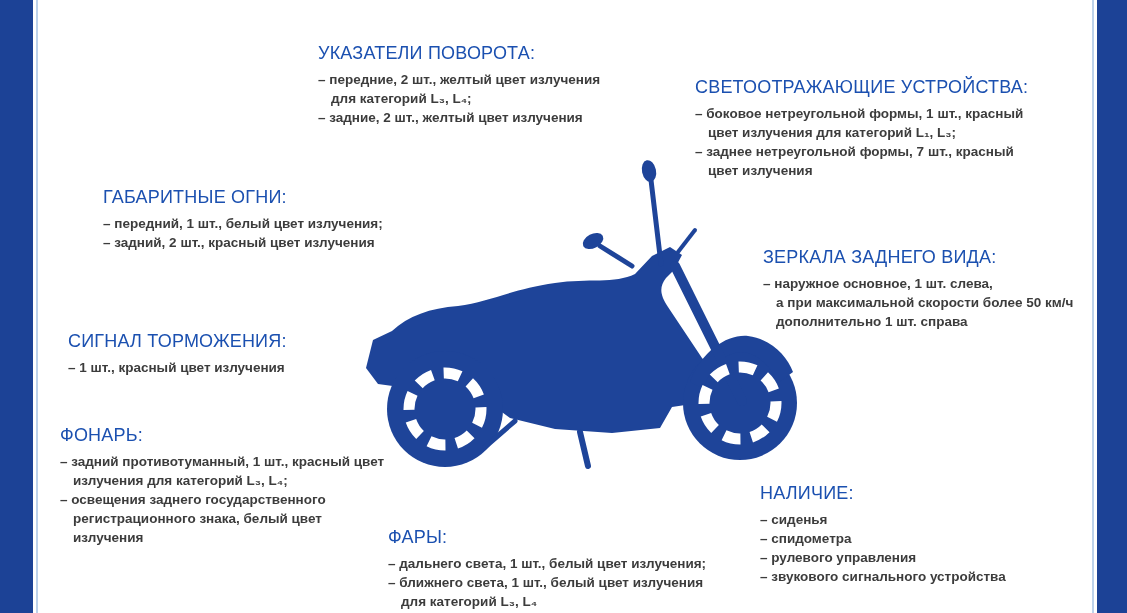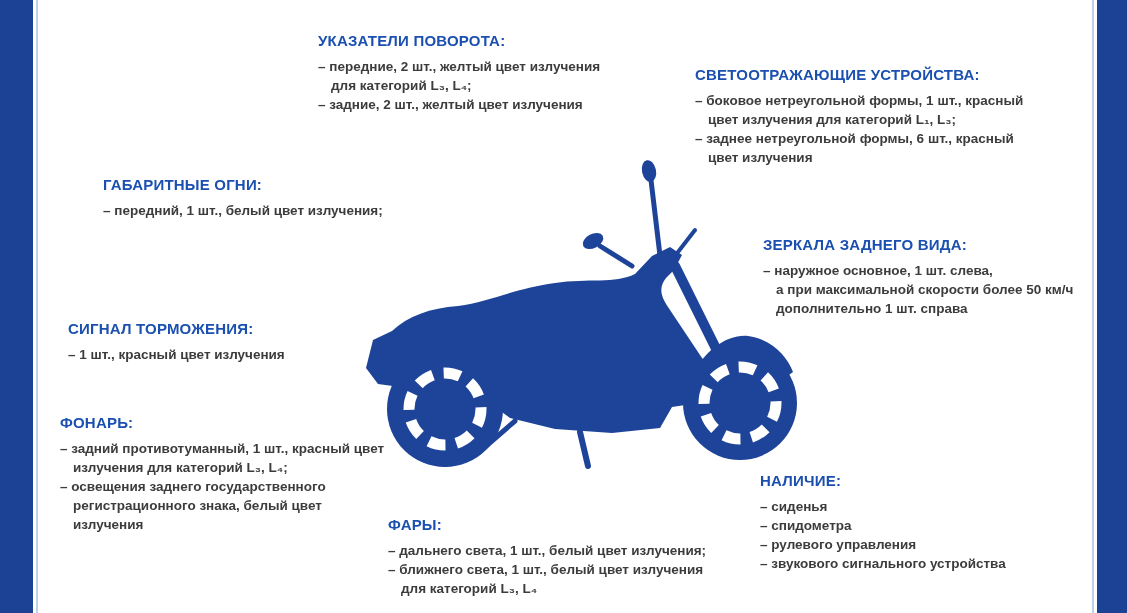--- a/index.html
+++ b/index.html
@@ -16,22 +16,22 @@
     overflow:hidden;margin:0 auto;
   }
   .side-bar{position:absolute;top:0;height:613px;background:var(--sidebar);}
   .side-bar.left{left:0;width:33px;}
   .side-bar.right{right:0;width:30px;}
   .accent-line{position:absolute;top:0;height:613px;width:2px;background:var(--accent-line);}
   .accent-line.left{left:36px;}
   .accent-line.right{right:33px;}
   .section{position:absolute;}
   .section h2{
-    margin:3px 0 7px 0;
-    font-size:15px;line-height:19px;font-weight:bold;
+    margin:16px 0 7px 0;
+    font-size:18px;line-height:19px;font-weight:normal;
     color:var(--heading);letter-spacing:.2px;
   }
   .section ul{list-style:none;margin:0;padding:0;}
   .section li.item{
     font-size:13.5px;line-height:19px;color:var(--body-text);
     padding-left:13px;text-indent:-13px;white-space:pre-line;font-weight:bold;
   }
   .moto-svg{position:absolute;left:330px;top:156px;width:470px;height:320px;}
 </style>
 </head>
@@ -90,29 +90,30 @@
 для категорий L₃, L₄;</li>
         <li class="item">– задние, 2 шт., желтый цвет излучения</li>
       </ul>
   </div>
 
   <div class="section" style="left:695px;top:62px;">
     <h2>СВЕТООТРАЖАЮЩИЕ УСТРОЙСТВА:</h2>
     <ul>
         <li class="item">– боковое нетреугольной формы, 1 шт., красный
 цвет излучения для категорий L₁, L₃;</li>
-        <li class="item">– заднее нетреугольной формы, 6 шт., красный
+        <li class="item">– заднее нетреугольной формы, 7 шт., красный
 цвет излучения</li>
       </ul>
   </div>
 
   <div class="section" style="left:103px;top:172px;">
     <h2>ГАБАРИТНЫЕ ОГНИ:</h2>
     <ul>
         <li class="item">– передний, 1 шт., белый цвет излучения;</li>
+        <li class="item">– задний, 2 шт., красный цвет излучения</li>
       </ul>
   </div>
 
   <div class="section" style="left:763px;top:232px;">
     <h2>ЗЕРКАЛА ЗАДНЕГО ВИДА:</h2>
     <ul>
         <li class="item">– наружное основное, 1 шт. слева,
 а при максимальной скорости более 50 км/ч
 дополнительно 1 шт. справа</li>
       </ul>

